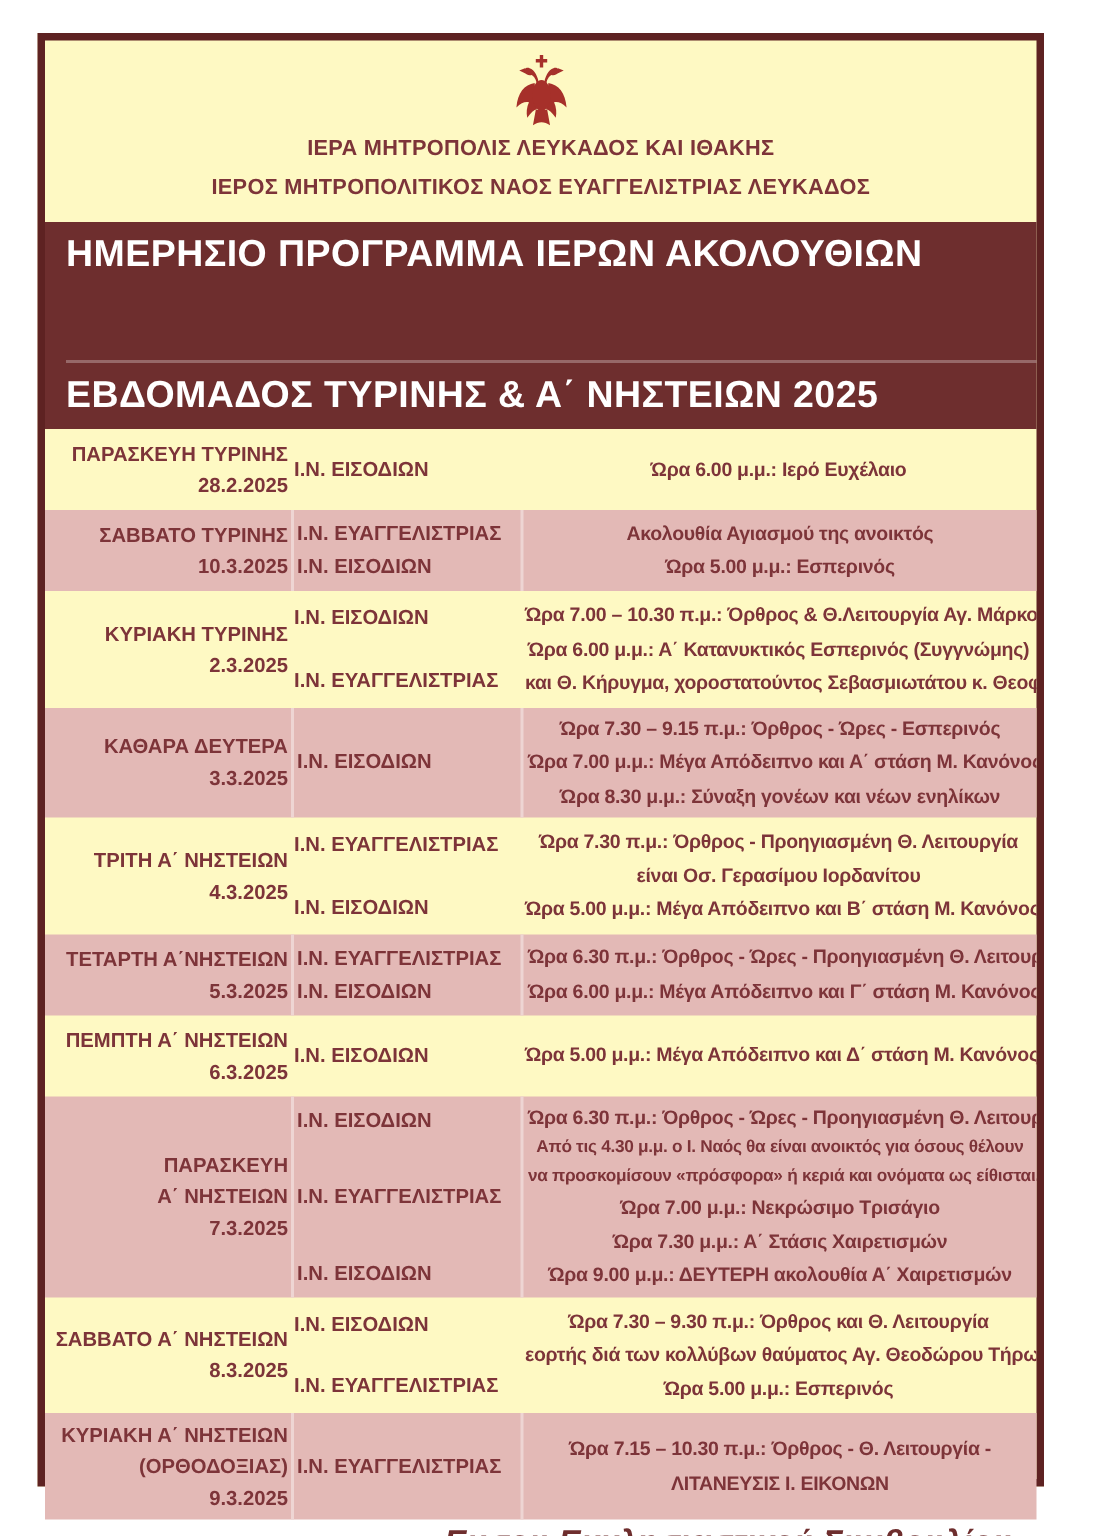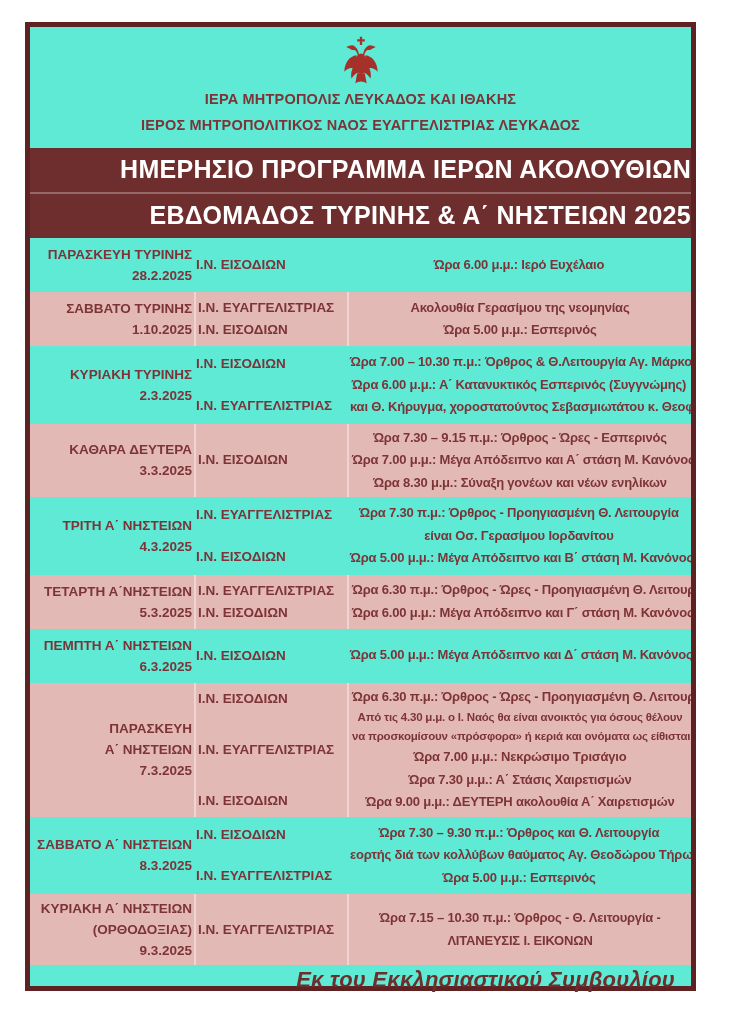--- a/index.html
+++ b/index.html
@@ -4,32 +4,32 @@
 <style>
   html,body{margin:0;padding:0;}
   body{
     width:732px;height:1024px;background:#ffffff;position:relative;
     font-family:"Liberation Sans","DejaVu Sans",sans-serif;
     font-weight:bold;
     -webkit-font-smoothing:antialiased;
   }
   .frame{
     position:absolute;left:25px;top:22px;width:671px;height:969px;
-    border:5px solid #5e2222;background:#5eead4;
+    border:5px solid #5e2222;background:#fef9c3;
     display:flex;flex-direction:column;box-sizing:border-box;
   }
   
   .masthead{text-align:center;padding-top:9px;flex:0 0 auto;}
   .emblem{width:38px;height:50px;display:block;margin:0 auto 5px;}
   .org-line1{font-size:14.5px;color:#7d3439;letter-spacing:.2px;}
   .org-line2{font-size:14.5px;color:#7d3439;letter-spacing:.2px;margin-top:10px;}
   
-  .banner{background:#6e2e2e;margin-top:15px;color:#ffffff;text-align:right;flex:0 0 auto;}
+  .banner{background:#6e2e2e;margin-top:15px;color:#ffffff;text-align:left;flex:0 0 auto;padding-left:14px;}
   .banner-line{font-size:25px;letter-spacing:.3px;padding:7px 0 8px;white-space:nowrap;overflow:hidden;}
-  .banner-line + .banner-line{border-top:2px solid rgba(255,255,255,.28);}
+  .banner-line + .banner-line{border-top:2px solid rgba(255,255,255,.28);margin-top:48px;}
   
   .schedule{flex:0 0 auto;}
   .row{display:flex;margin-top:2px;color:#7d3439;}
   .row.pink{background:#e3b9b6;}
   .cell{box-sizing:border-box;}
   .row.pink .cell + .cell{border-left:2px solid #eed5d3;}
   .date-cell{
     width:164px;display:flex;flex-direction:column;justify-content:center;align-items:flex-end;
     font-size:13.5px;line-height:21px;padding:4px 2px;text-align:center;
   }
@@ -87,28 +87,28 @@
         <div class="cell church-cell">
           <div class="church-line">Ι.Ν. ΕΙΣΟΔΙΩΝ</div>
         </div>
         <div class="cell services-cell">
           <div class="service-line">Ώρα 6.00 μ.μ.: Ιερό Ευχέλαιο</div>
         </div>
       </div>
       <div class="row pink">
         <div class="cell date-cell">
           <div class="date-line">ΣΑΒΒΑΤΟ ΤΥΡΙΝΗΣ</div>
-          <div class="date-line">1.10.2025</div>
-        </div>
-        <div class="cell church-cell multi">
-          <div class="church-line">Ι.Ν. ΕΥΑΓΓΕΛΙΣΤΡΙΑΣ</div>
-          <div class="church-line">Ι.Ν. ΕΙΣΟΔΙΩΝ</div>
-        </div>
-        <div class="cell services-cell">
-          <div class="service-line">Ακολουθία Γερασίμου της νεομηνίας</div>
+          <div class="date-line">10.3.2025</div>
+        </div>
+        <div class="cell church-cell multi">
+          <div class="church-line">Ι.Ν. ΕΥΑΓΓΕΛΙΣΤΡΙΑΣ</div>
+          <div class="church-line">Ι.Ν. ΕΙΣΟΔΙΩΝ</div>
+        </div>
+        <div class="cell services-cell">
+          <div class="service-line">Ακολουθία Αγιασμού της ανοικτός</div>
           <div class="service-line">Ώρα 5.00 μ.μ.: Εσπερινός</div>
         </div>
       </div>
       <div class="row white">
         <div class="cell date-cell">
           <div class="date-line">ΚΥΡΙΑΚΗ ΤΥΡΙΝΗΣ</div>
           <div class="date-line">2.3.2025</div>
         </div>
         <div class="cell church-cell multi">
           <div class="church-line">Ι.Ν. ΕΙΣΟΔΙΩΝ</div>

